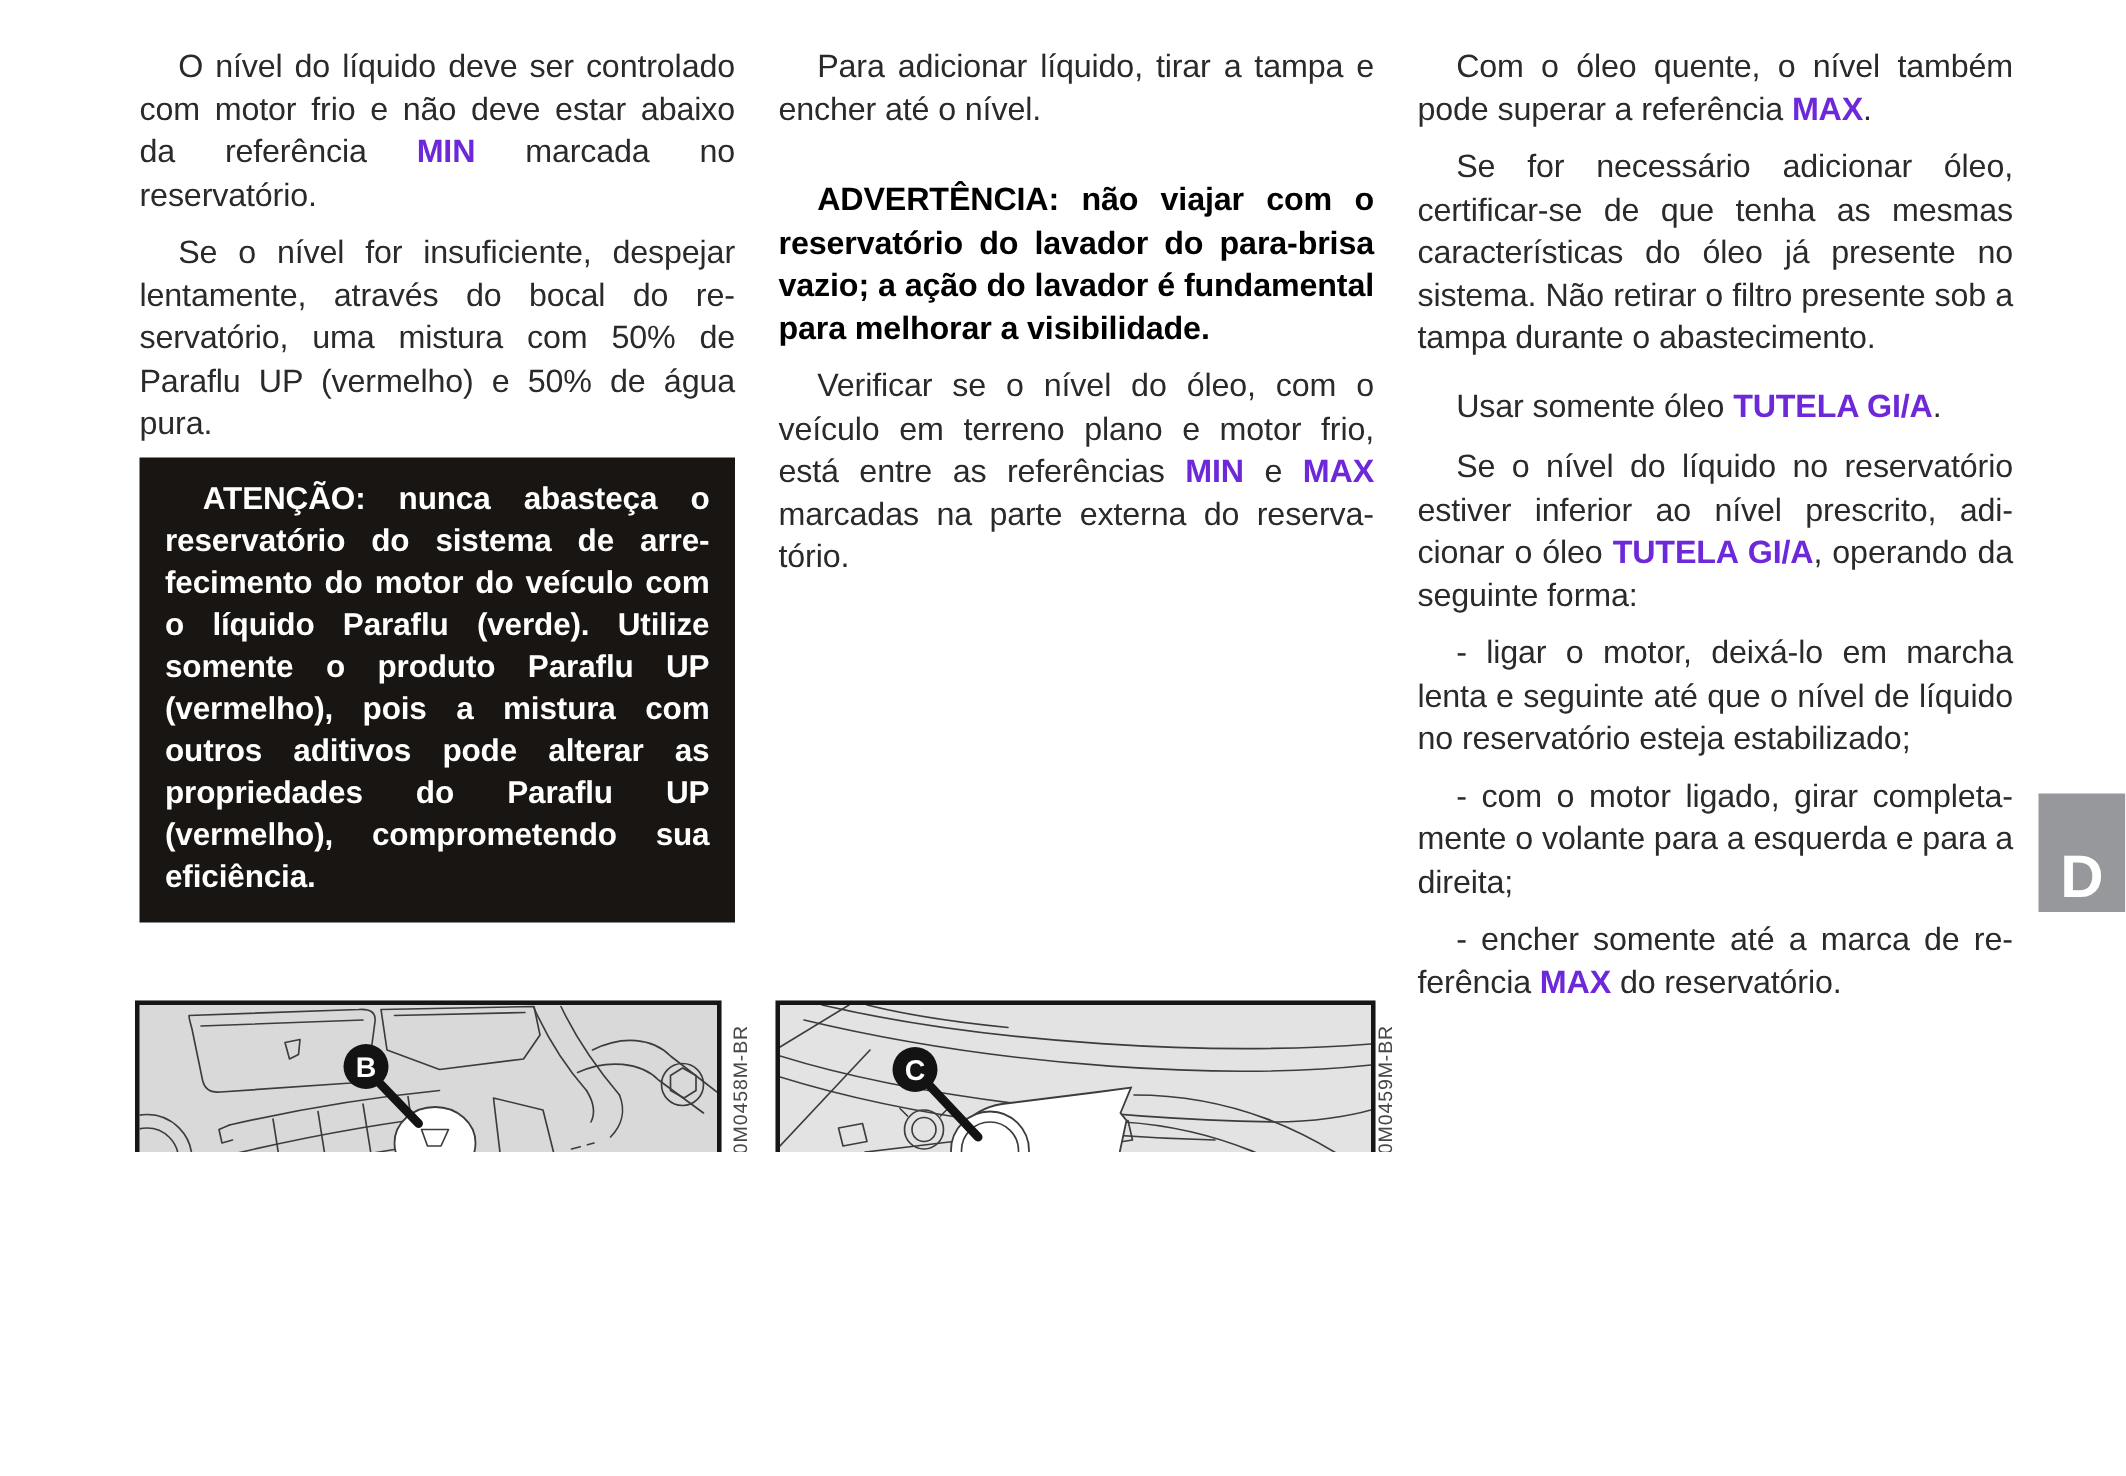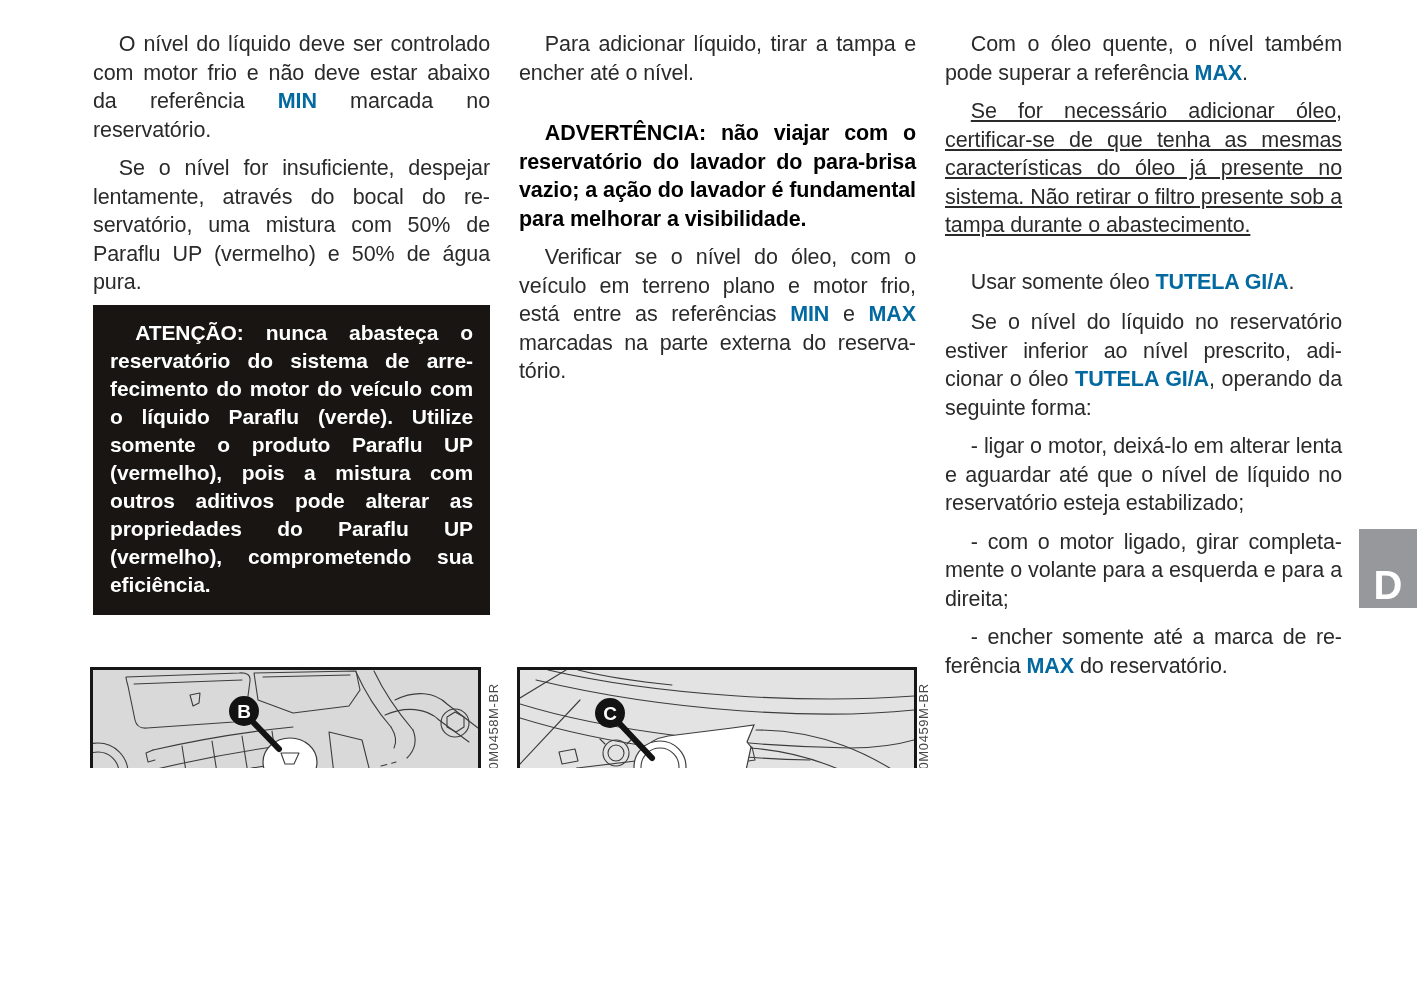--- a/index.html
+++ b/index.html
@@ -5,21 +5,21 @@
   html,body{margin:0;padding:0;background:#ffffff;}
   .page{
     position:relative;width:1417px;height:768px;background:#ffffff;overflow:hidden;
     font-family:"Liberation Sans","DejaVu Sans",sans-serif;color:#2a2a2a;
   }
   .col{position:absolute;top:30px;width:397px;text-align:justify;
        font-size:21.5px;line-height:28.5px;letter-spacing:-0.1px;}
   .col p{margin:0 0 10px 0;text-indent:1.2em;}
   .heading{font-weight:bold;color:#181818;text-align:left;text-indent:0;
            white-space:pre-line;font-size:23px;line-height:30px;}
-  b{color:#0369a1;}
+  b{color:#6d28d9;}
   .warn-box{
     background:#181512;color:#ffffff;padding:14px 17px 16px 17px;
     margin-top:6px;box-sizing:border-box;width:397px;
   }
   .warn-box .warn-text{font-weight:bold;line-height:28px;text-indent:1.2em;
     display:block;text-align:justify;font-size:21px;}
   .bold-par{font-weight:bold;color:#000000;}
   .figure{position:absolute;border:3px solid #161616;box-sizing:content-box;background:#d9d9d9;}
   #fig8{left:90px;top:667px;width:385px;height:243px;}
   #fig9{left:517px;top:667px;width:394px;height:243px;background:#e3e3e3;}
@@ -59,24 +59,24 @@
   </div>
 
   <div class="col" style="left:519px;">
     <p>Para adicionar líquido, tirar a tampa e encher até o nível.</p>
     <p class="bold-par" style="margin-top:32px;">ADVERTÊNCIA: não viajar com o reservatório do lavador do para-brisa vazio; a ação do lavador é fundamental para melhorar a visi­bilidade.</p>
     <p><span>Verificar se o nível do óleo, com o veículo em terreno plano e motor frio, está entre as referências </span><b>MIN</b><span> e </span><b>MAX</b><span> marcadas na parte externa do reserva­tório.</span></p>
   </div>
 
   <div class="col" style="left:945px;">
     <p><span>Com o óleo quente, o nível também pode superar a referência </span><b>MAX</b><span>.</span></p>
-    <p style="margin-bottom:28px;text-decoration:underline;">Se for necessário adicionar óleo, certificar-se de que tenha as mesmas características do óleo já presente no sistema. Não retirar o filtro presente sob a tampa durante o abastecimento.</p>
+    <p style="margin-bottom:17px;">Se for necessário adicionar óleo, certificar-se de que tenha as mesmas características do óleo já presente no sistema. Não retirar o filtro presente sob a tampa durante o abastecimento.</p>
     <p style="margin-bottom:12px;"><span>Usar somente óleo </span><b>TUTELA GI/A</b><span>.</span></p>
     <p><span>Se o nível do líquido no reservatório estiver inferior ao nível prescrito, adi­cionar o óleo </span><b>TUTELA GI/A</b><span>, operando da seguinte forma:</span></p>
-    <p>- ligar o motor, deixá-lo em alterar lenta e aguardar até que o nível de líqui­do no reservatório esteja estabilizado;</p>
+    <p>- ligar o motor, deixá-lo em marcha lenta e seguinte até que o nível de líqui­do no reservatório esteja estabilizado;</p>
     <p>- com o motor ligado, girar completa­mente o volante para a esquerda e para a direita;</p>
     <p><span>- encher somente até a marca de re­ferência </span><b>MAX</b><span> do reservatório.</span></p>
   </div>
 
   <div class="figure" id="fig8">
     <svg width="385" height="243" viewBox="0 0 385 243">
       <g class="ln">
 
         <path d="M33,7 L146,3 Q158,2 157,11 L153,41 Q152,50 141,52 L54,58 Q44,59 42,50 L35,16 Q33,9 33,7 Z"></path>
         <path d="M41,14 L149,10"></path>

